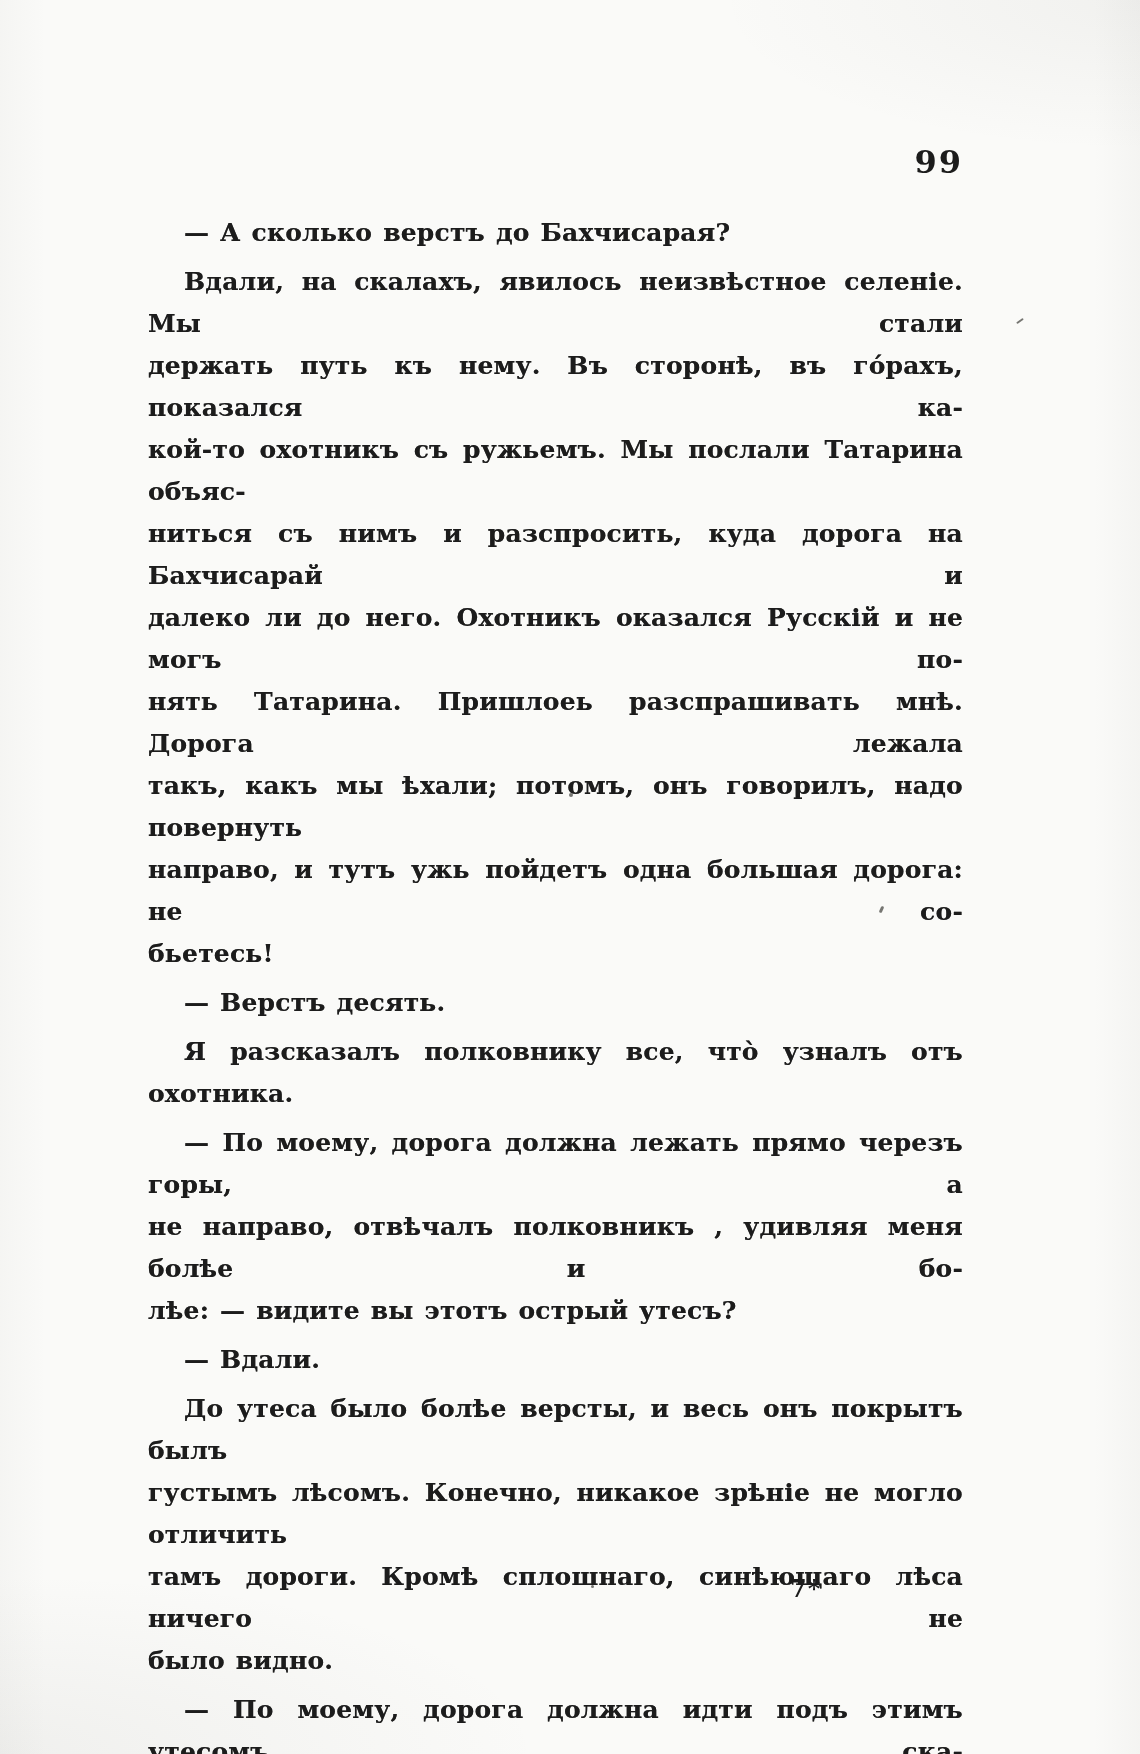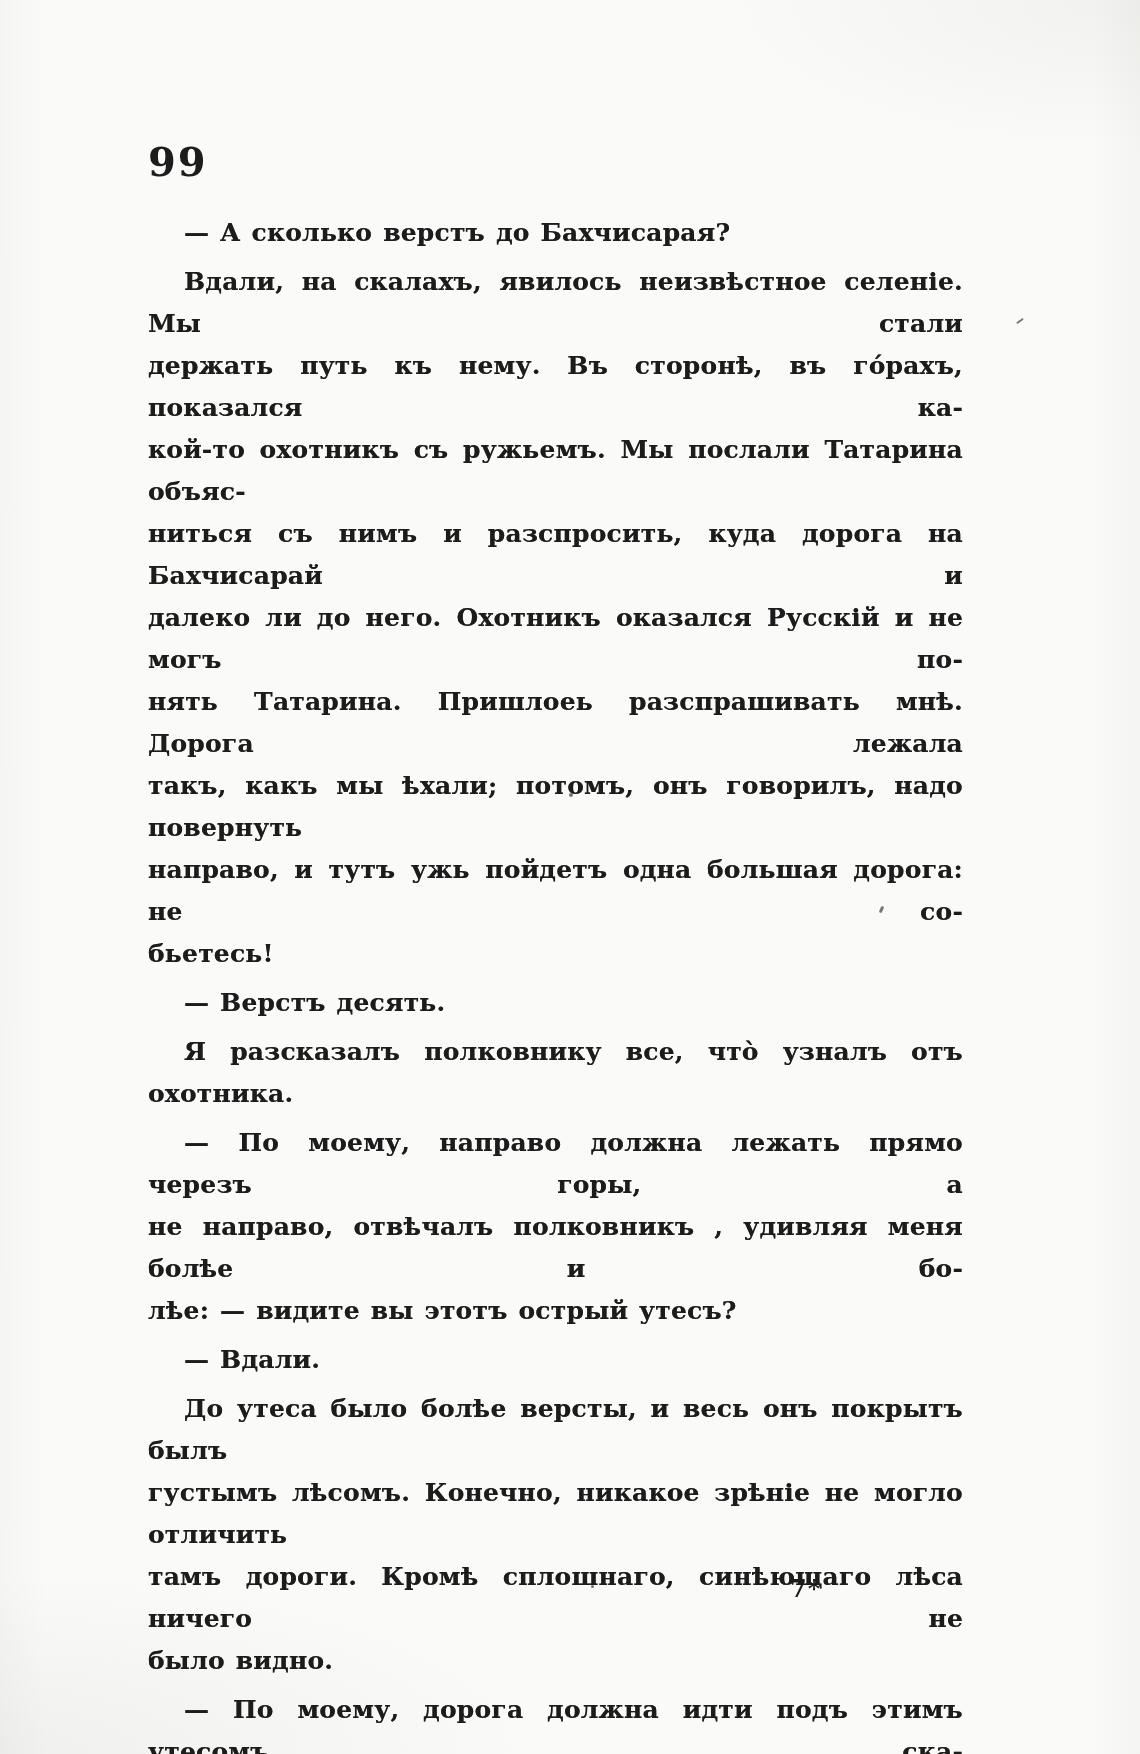--- a/index.html
+++ b/index.html
@@ -20,22 +20,22 @@
       linear-gradient(90deg, rgba(150,150,145,0.05) 0%, rgba(0,0,0,0) 4%, rgba(0,0,0,0) 96%, rgba(150,150,145,0.06) 100%),
       #fafaf8;
     font-family: "DejaVu Serif", "Liberation Serif", serif;
     color: #1c1c1c;
   }
   .page-number {
     position: absolute;
     left: 148px;
     top: 144px;
     width: 815px;
-    text-align: left;
-    font-size: 40px;
+    text-align: right;
+    font-size: 32px;
     font-weight: 700;
     letter-spacing: 2px;
     line-height: 36px;
   }
   .text-block {
     position: absolute;
     left: 148px;
     top: 212px;
     width: 815px;
     font-size: 25px;
@@ -95,21 +95,21 @@
         <div class="line">направо, и тутъ ужь пойдетъ одна большая дорога: не со-</div>
         <div class="line last">бьетесь!</div>
       </div>
       <div class="paragraph">
         <div class="line first last">— Верстъ десять.</div>
       </div>
       <div class="paragraph">
         <div class="line first last">Я разсказалъ полковнику все, что̀ узналъ отъ охотника.</div>
       </div>
       <div class="paragraph">
-        <div class="line first">— По моему, направо должна лежать прямо черезъ горы, а</div>
+        <div class="line first">— По моему, дорога должна лежать прямо черезъ горы, а</div>
         <div class="line">не направо, отвѣчалъ полковникъ , удивляя меня болѣе и бо-</div>
         <div class="line last">лѣе: — видите вы этотъ острый утесъ?</div>
       </div>
       <div class="paragraph">
         <div class="line first last">— Вдали.</div>
       </div>
       <div class="paragraph">
         <div class="line first">До утеса было болѣе версты, и весь онъ покрытъ былъ</div>
         <div class="line">густымъ лѣсомъ. Конечно, никакое зрѣніе не могло отличить</div>
         <div class="line">тамъ дороги. Кромѣ сплошнаго, синѣющаго лѣса ничего не</div>

